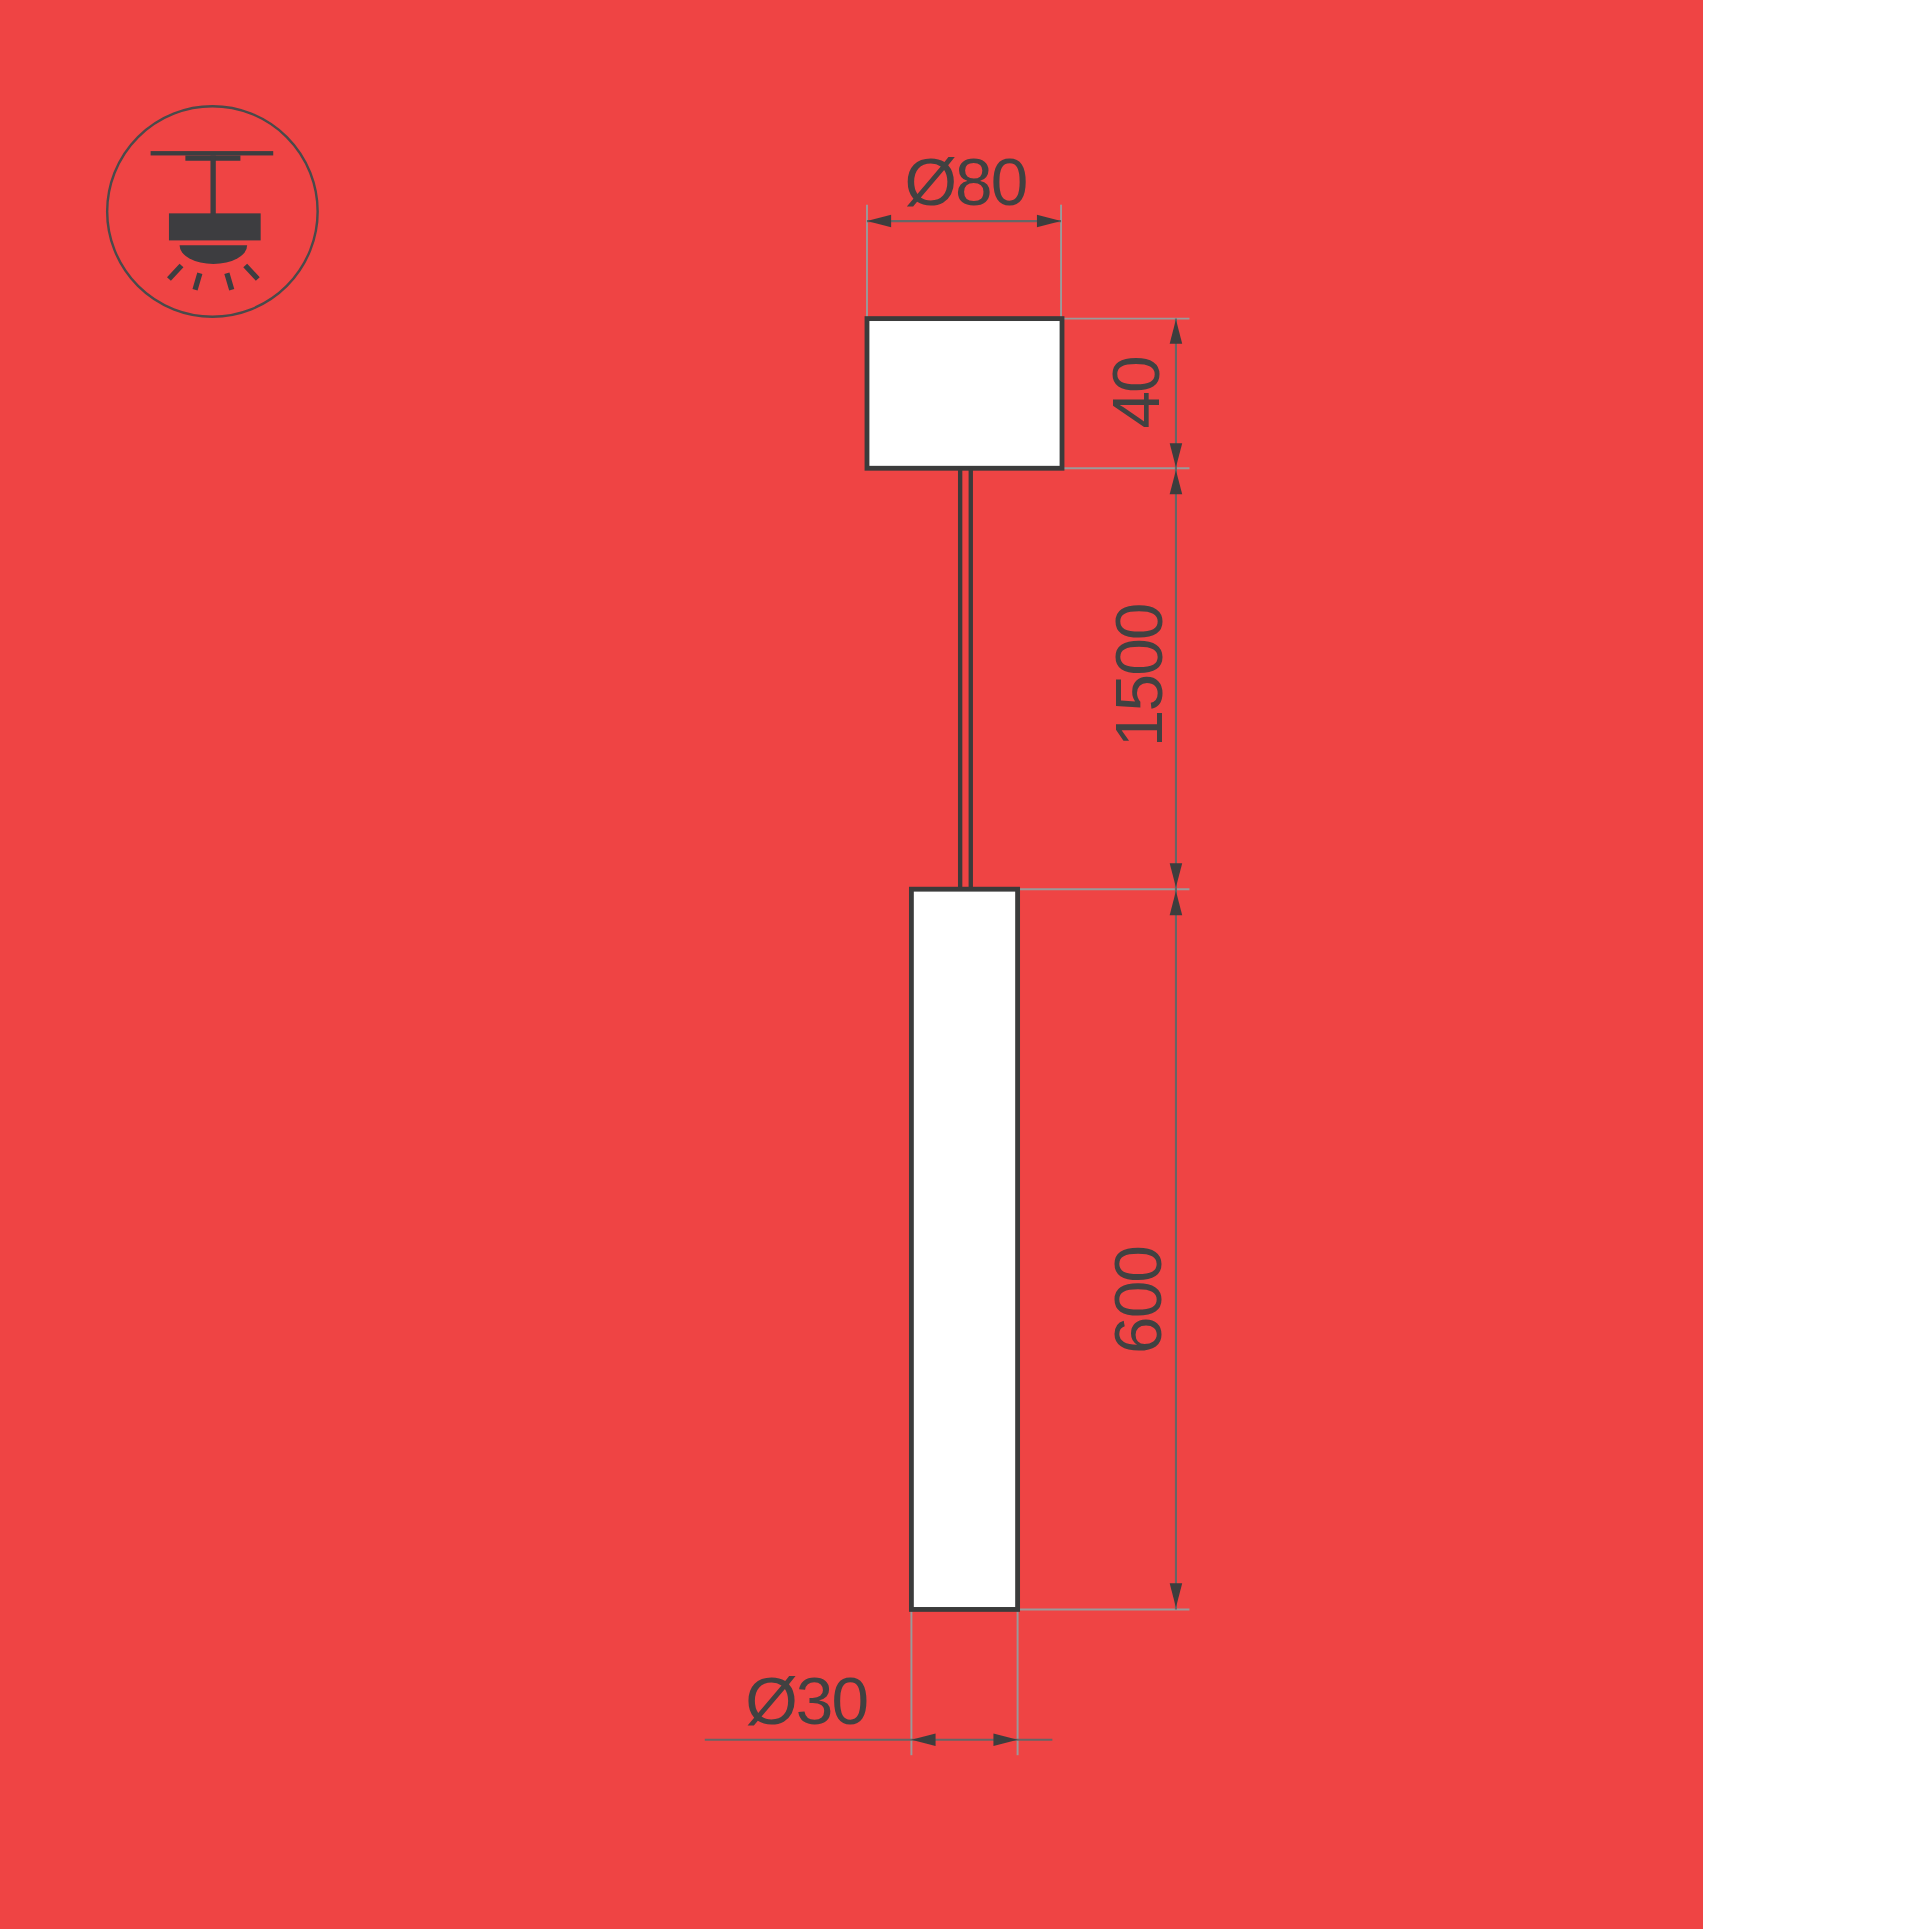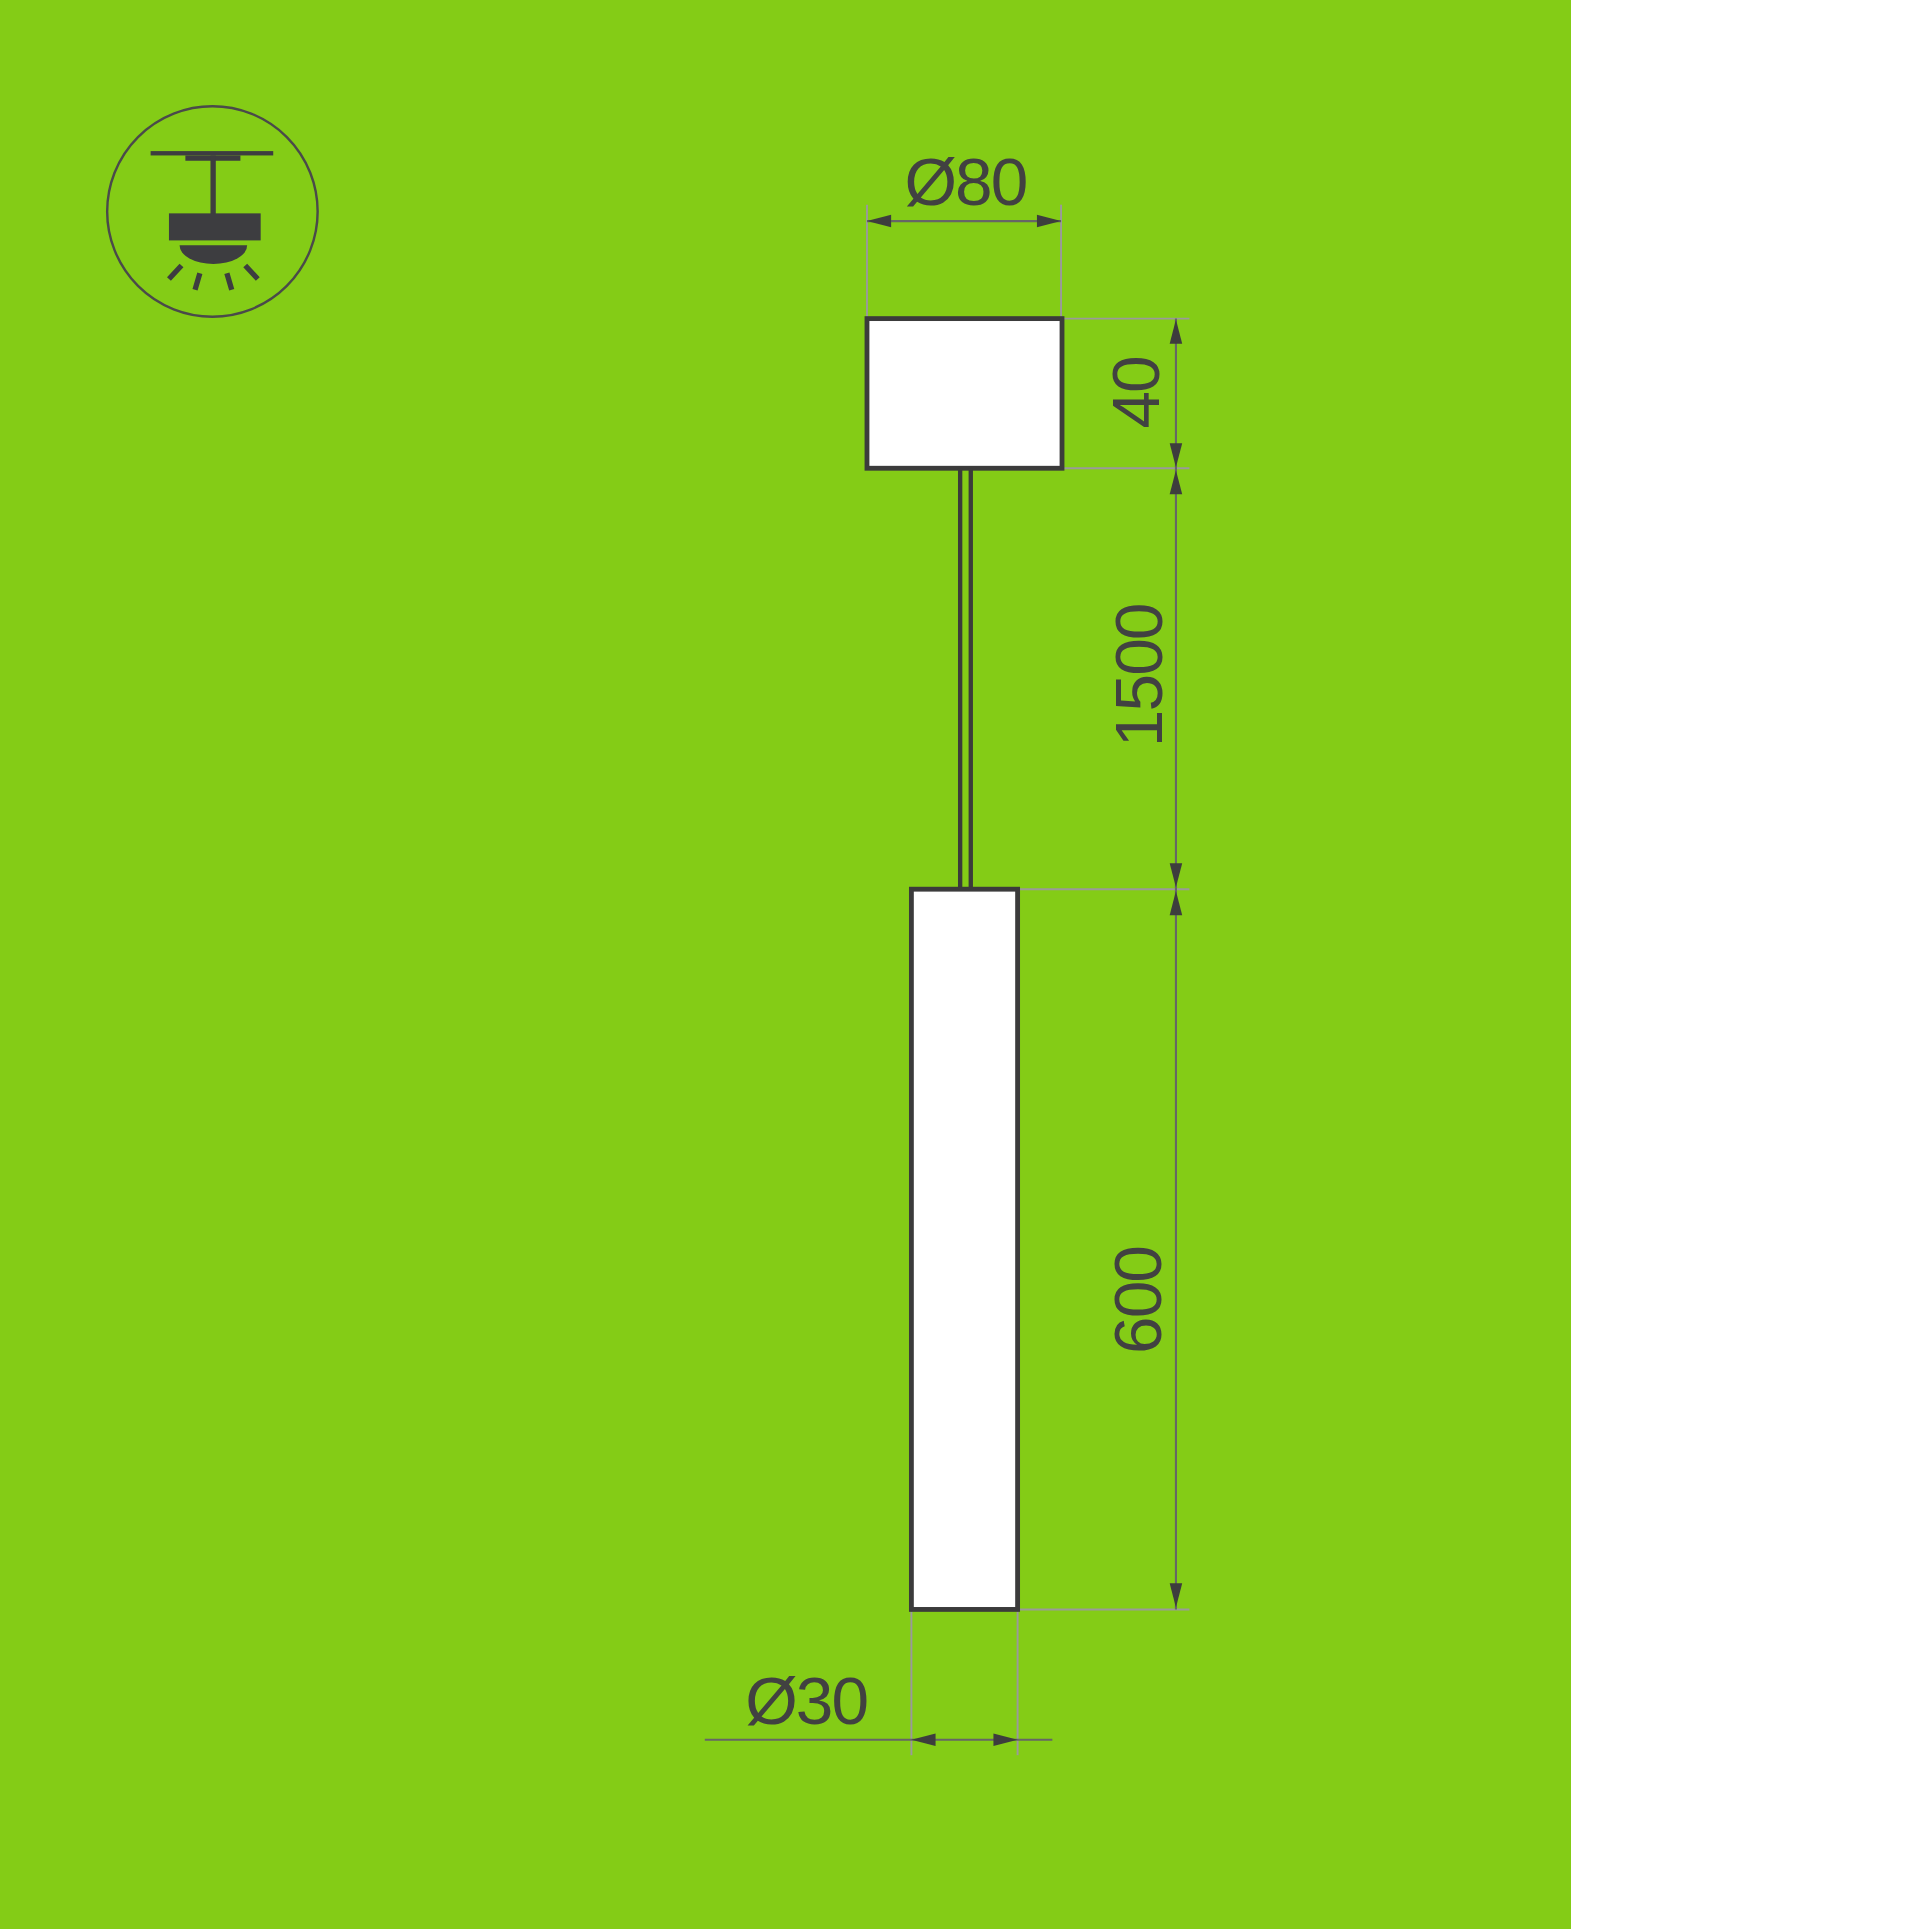--- a/index.html
+++ b/index.html
@@ -2,23 +2,23 @@
 <html><head>
 <meta charset="utf-8">
 <style>
   html, body {
     margin: 0;
     padding: 0;
     background: #ffffff;
   }
   .canvas {
     position: relative;
-    width: 1571px;
+    width: 1703px;
     height: 1929px;
-    background: #84cc16;
+    background: #ef4444;
     font-family: "Liberation Sans", sans-serif;
   }
   svg { display: block; }
   .obj {
     fill: #ffffff;
     stroke: #3b3b3b;
     stroke-width: 5;
   }
   .wire {
     stroke: #3b3b3b;

